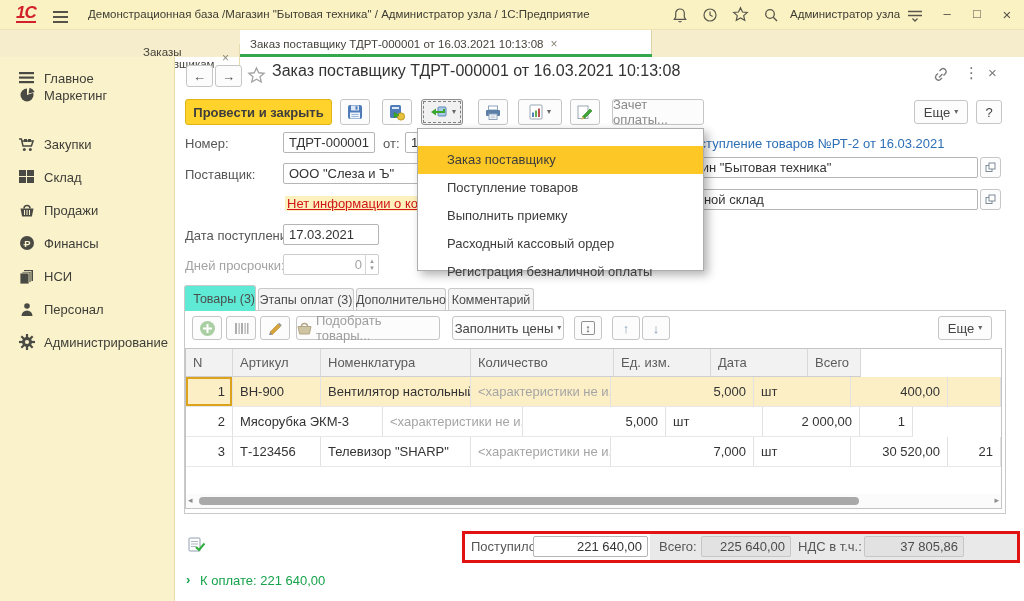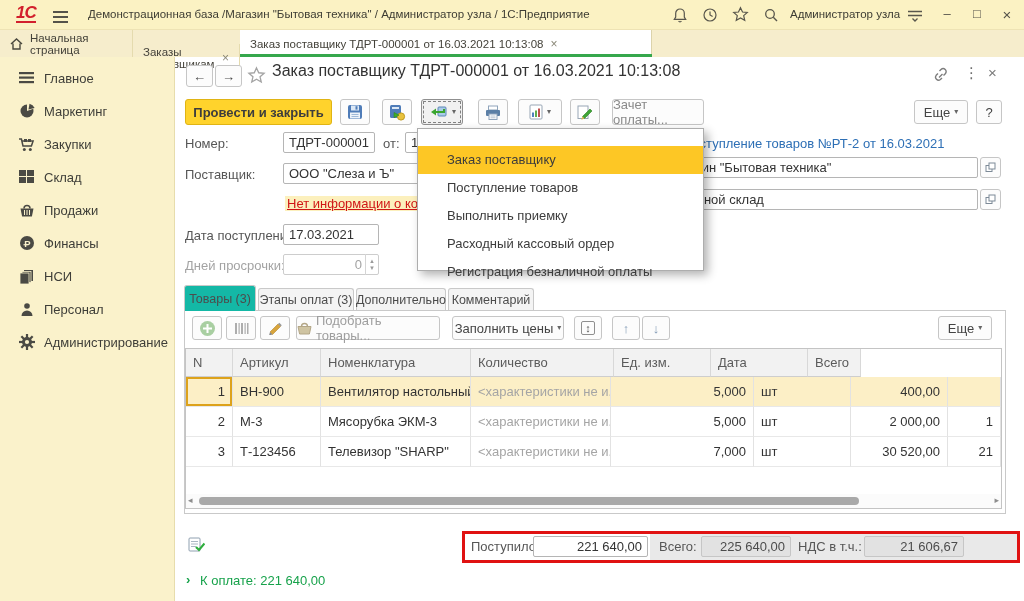--- a/index.html
+++ b/index.html
@@ -38,21 +38,21 @@
 
   
   .menu { left:417px; top:128px; width:287px; height:143px; background:#fff; border:1px solid #adadad;
           box-shadow:4px 4px 9px rgba(0,0,0,.3); z-index:40; padding-top:17px; }
   .menu-item { height:28px; line-height:28px; padding-left:29px; color:#3c3c3c; white-space:nowrap; cursor:pointer; }
   .menu-item.hl { background:#fdc725; }
 
   
   .ptab { position:absolute; display:flex; align-items:center; justify-content:center; font-size:12.5px; color:#4c4c4c;
           border:1px solid #c9c9c9; border-bottom:none; border-radius:3px 3px 0 0; cursor:pointer; }
-  .ptab.on { background:#14b8a6; z-index:5; }
+  .ptab.on { background:#5eead4; z-index:5;justify-content:flex-end; }
   .ptab.off { background:#f4f4f4;text-align:center; }
   .pane { left:184px; top:310px; width:822px; height:204px; border:1px solid #c9c9c9; background:#fff; }
 
   
   .grid { left:185px; top:348px; width:817px; height:161px; border:1px solid #c4c4c4; overflow:hidden; background:#fff; }
   .g-row { display:flex; width:900px; }
   .g-cell { padding:0 7px; border-right:1px solid #e2e2e2; overflow:hidden; white-space:nowrap; }
   .g-head .g-cell { background:#f2f2f2; color:#5b5b5b; height:28px; line-height:28px; border-right:1px solid #d8d8d8; border-bottom:1px solid #cecece; }
   .g-body .g-cell { height:30px; line-height:30px; border-bottom:1px solid #e8e8e8; }
   .g-body.sel .g-cell { background:#fcefc6; }
@@ -115,28 +115,20 @@
     <svg width="18" height="14" viewBox="0 0 18 14">
         <path d="M2 2.5 h14 M2 6.5 h14" stroke="#58564c" stroke-width="1.4"></path>
         <path d="M6.5 9.5 l2.5 2.5 2.5-2.5" fill="none" stroke="#58564c" stroke-width="1.3"></path>
       </svg>
   </div>
   <div class="abs winbtn" style="left:936px;top:6px;">–</div>
   <div class="abs winbtn" style="left:966px;top:6px;">□</div>
   <div class="abs winbtn" style="left:996px;top:6px;font-size:15px;">×</div>
 
   <div class="abs tabbar"></div>
-  <div class="tab" style="left:0;top:30px;width:133px;">
-    <span>
-      <svg width="13" height="12" viewBox="0 0 13 12">
-          <path d="M1 6 L6.5 1 12 6 M3 5.5 V11 h7 V5.5" fill="none" stroke="#4a483e" stroke-width="1.4"></path>
-        </svg>
-    </span>
-    <span>Начальная страница</span>
-  </div>
   <div class="tab" style="left:133px;top:44px;width:107px;">
     <span>Заказы поставщикам</span>
     <span class="x">×</span>
   </div>
   <div class="tab active" style="left:240px;top:30px;width:412px;">
     <span>Заказ поставщику ТДРТ-000001 от 16.03.2021 10:13:08</span>
     <span class="x">×</span>
     <span class="greenline" style="left:0;width:412px;"></span>
   </div>
 
@@ -147,21 +139,21 @@
         <svg width="15" height="12" viewBox="0 0 15 12">
           <g fill="#4a4a44">
             <rect y="0" width="15" height="2.2"></rect>
             <rect y="4.5" width="15" height="2.2"></rect>
             <rect y="9" width="15" height="2.2"></rect>
           </g>
         </svg>
       </span>
     <span class="slbl">Главное</span>
   </div>
-  <div class="side-item" style="top:96px;text-align:right;">
+  <div class="side-item" style="top:80px;text-align:right;">
     <span class="sico">
         <svg width="16" height="16" viewBox="0 0 16 16">
           <circle cx="8" cy="8" r="6.5" fill="#4a4a44"></circle>
           <path d="M8 8 L8 0.5 A7.5 7.5 0 0 1 15 5.5 z" fill="#faf2cb"></path>
           <path d="M9.5 6.5 L10.5 0.8 A7.5 7.5 0 0 1 15.6 5 z" fill="#4a4a44"></path>
         </svg>
       </span>
     <span class="slbl">Маркетинг</span>
   </div>
   <div class="side-item" style="top:129px;">
@@ -486,21 +478,20 @@
       <div class="g-cell c1">ВН-900</div>
       <div class="g-cell c2">Вентилятор настольный</div>
       <div class="g-cell c3 dim">&lt;характеристики не и...</div>
       <div class="g-cell c4 r">5,000</div>
       <div class="g-cell c5">шт</div>
       <div class="g-cell c6 r">400,00</div>
       <div class="g-cell c7 r"></div>
     </div>
     <div class="g-row g-body">
       <div class="g-cell c0 r">2</div>
-      <div class="g-cell c1">М-3</div>
       <div class="g-cell c2">Мясорубка ЭКМ-3</div>
       <div class="g-cell c3 dim">&lt;характеристики не и...</div>
       <div class="g-cell c4 r">5,000</div>
       <div class="g-cell c5">шт</div>
       <div class="g-cell c6 r">2 000,00</div>
       <div class="g-cell c7 r">1</div>
     </div>
     <div class="g-row g-body">
       <div class="g-cell c0 r">3</div>
       <div class="g-cell c1">Т-123456</div>
@@ -531,21 +522,21 @@
     <div class="abs inp r" style="left:68px;top:2px;width:115px;height:21px;">
       <span>221 640,00</span>
     </div>
     <div class="graypanel">
       <div class="abs lbl" style="left:9px;top:5px;">Всего:</div>
       <div class="gbox" style="left:51px;width:90px;">
         <span>225 640,00</span>
       </div>
       <div class="abs lbl" style="left:148px;top:5px;">НДС в т.ч.:</div>
       <div class="gbox" style="left:214px;width:100px;">
-        <span>21 606,67</span>
+        <span>37 805,86</span>
       </div>
     </div>
   </div>
 
   <div class="abs green" style="left:186px;top:572px;font-weight:bold;">›</div>
   <div class="abs green" style="left:200px;top:573px;">К оплате: 221 640,00</div>
 
   <div class="abs menu">
     <div class="menu-item hl">Заказ поставщику</div>
     <div class="menu-item">Поступление товаров</div>

